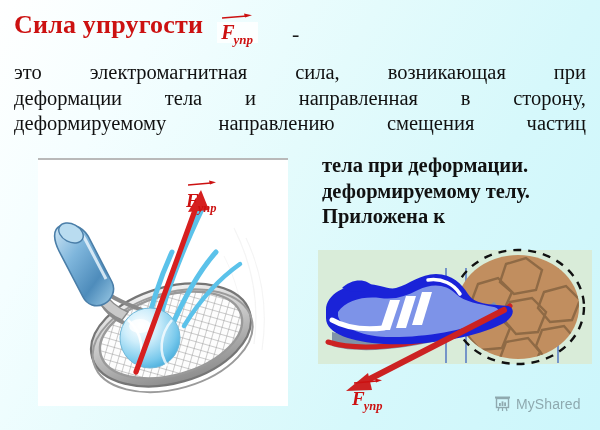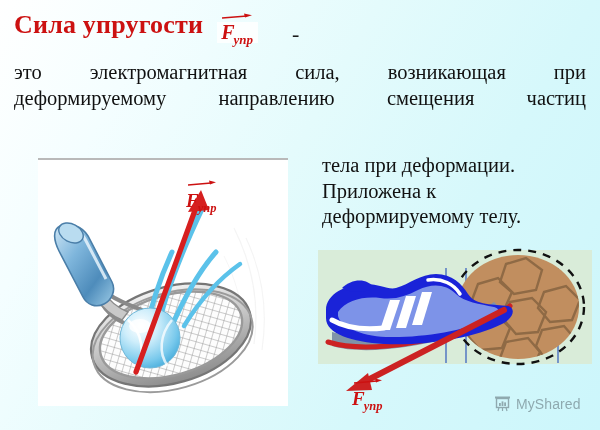--- a/index.html
+++ b/index.html
@@ -122,20 +122,21 @@
   .def-right {
     position: absolute;
     left: 322px;
     top: 153px;
     width: 270px;
     color: #111111;
     font-family: "Liberation Serif", serif;
     font-size: 20.5px;
     line-height: 25.5px;
     text-align: left;
+    font-weight: bold;
   }
   .def-right span { display: block; white-space: nowrap; }
 
   
   .racket-panel {
     position: absolute;
     left: 38px;
     top: 158px;
     width: 250px;
     height: 248px;
@@ -212,27 +213,28 @@
         </svg>
         <span class="f-letter">F</span><span class="f-sub">упр</span>
       </span>
     </div>
 
     <div class="title-dash title-dashwrap">-</div>
   </div>
 
   <div class="def-text">
     <span class="def-line">это электромагнитная сила, возникающая при</span>
+    <span class="def-line">деформации тела и направленная в сторону,</span>
     <span class="def-line lastline">деформируемому направлению смещения частиц</span>
   </div>
 
   <div class="def-right">
     <span>тела при деформации.</span>
+    <span>деформируемому телу.</span>
     <span>Приложена к</span>
-    <span>деформируемому телу.</span>
   </div>
 
   <div class="racket-panel">
     <svg width="250" height="246" viewBox="0 0 250 246">
       <defs>
         <linearGradient id="gripGrad" x1="0" y1="0" x2="1" y2="1">
           <stop offset="0%" stop-color="#cfe6f5"></stop>
           <stop offset="35%" stop-color="#7fb6dc"></stop>
           <stop offset="70%" stop-color="#4e8cbb"></stop>
           <stop offset="100%" stop-color="#9ccbe6"></stop>

